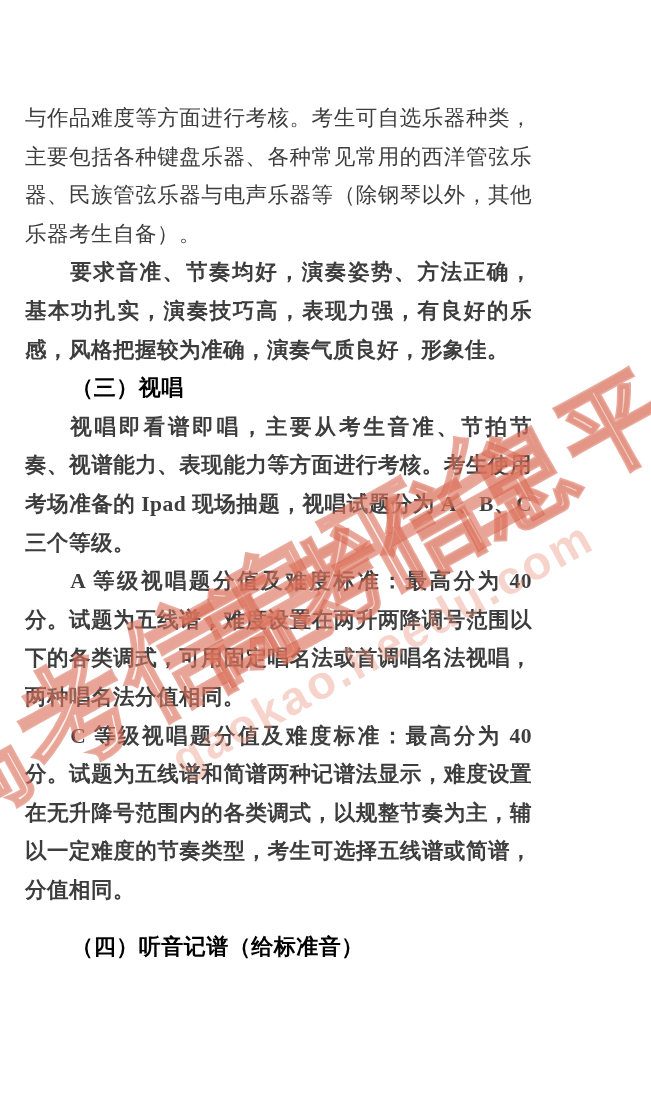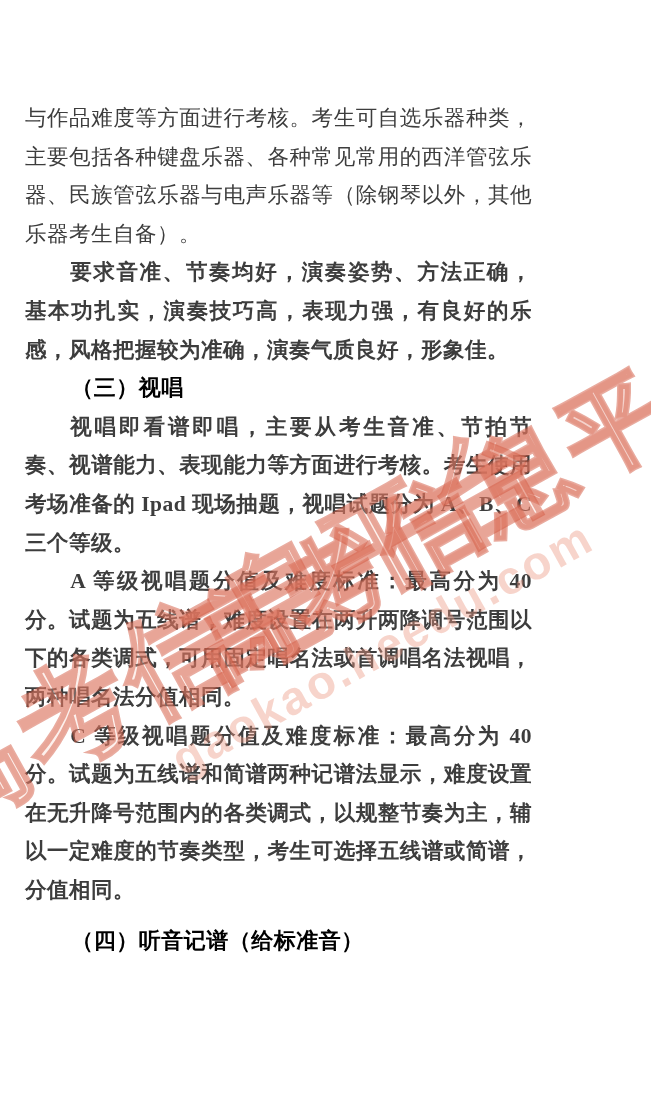--- a/index.html
+++ b/index.html
@@ -33,21 +33,21 @@
     margin: 0;
     font-weight: normal;
   }
   .doc .indent { text-indent: 2.1em; font-weight: bold; }
   .doc h2.heading {
     font-family: "Liberation Sans", sans-serif;
     font-weight: bold;
     color: #000000;
     font-size: 22px;
   }
-  .doc .space-before { margin-top: 13px; }
+  .doc .space-before { margin-top: 19px; }
   
   .watermark {
     position: absolute;
     white-space: nowrap;
     pointer-events: none;
     transform-origin: 0 50%;
     font-family: "Liberation Sans", sans-serif;
     font-weight: bold;
     z-index: 5;
   }

